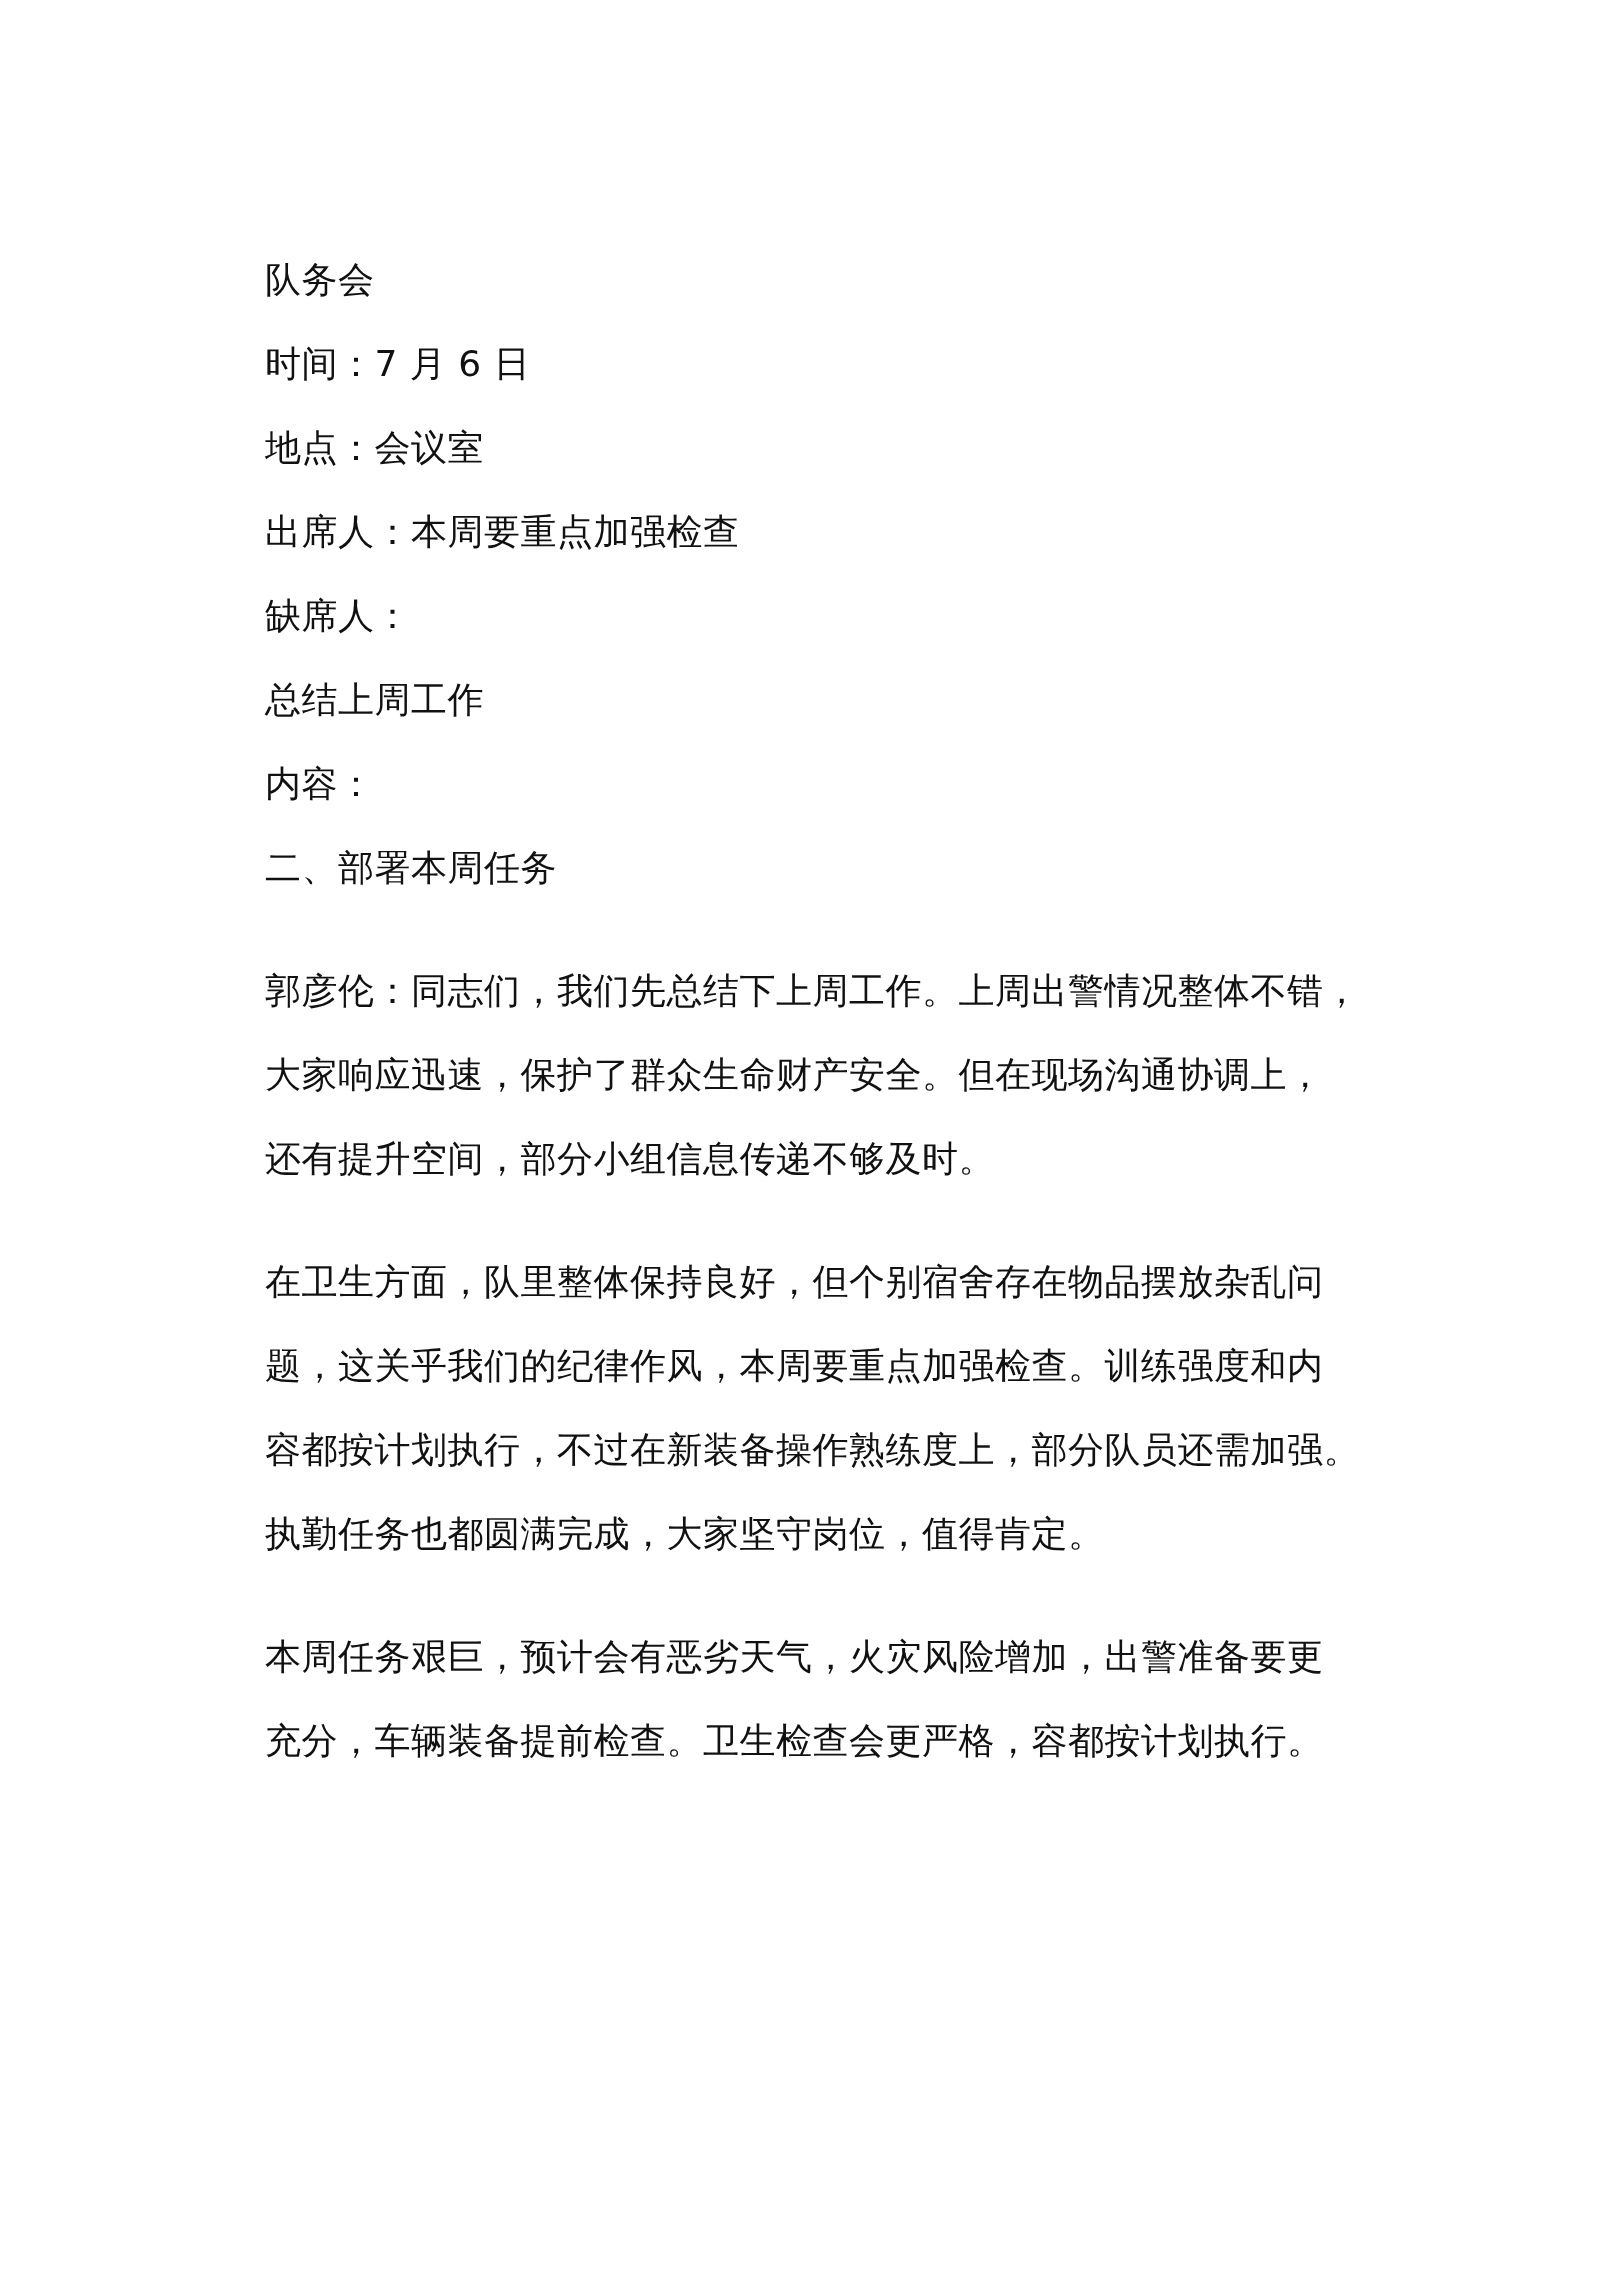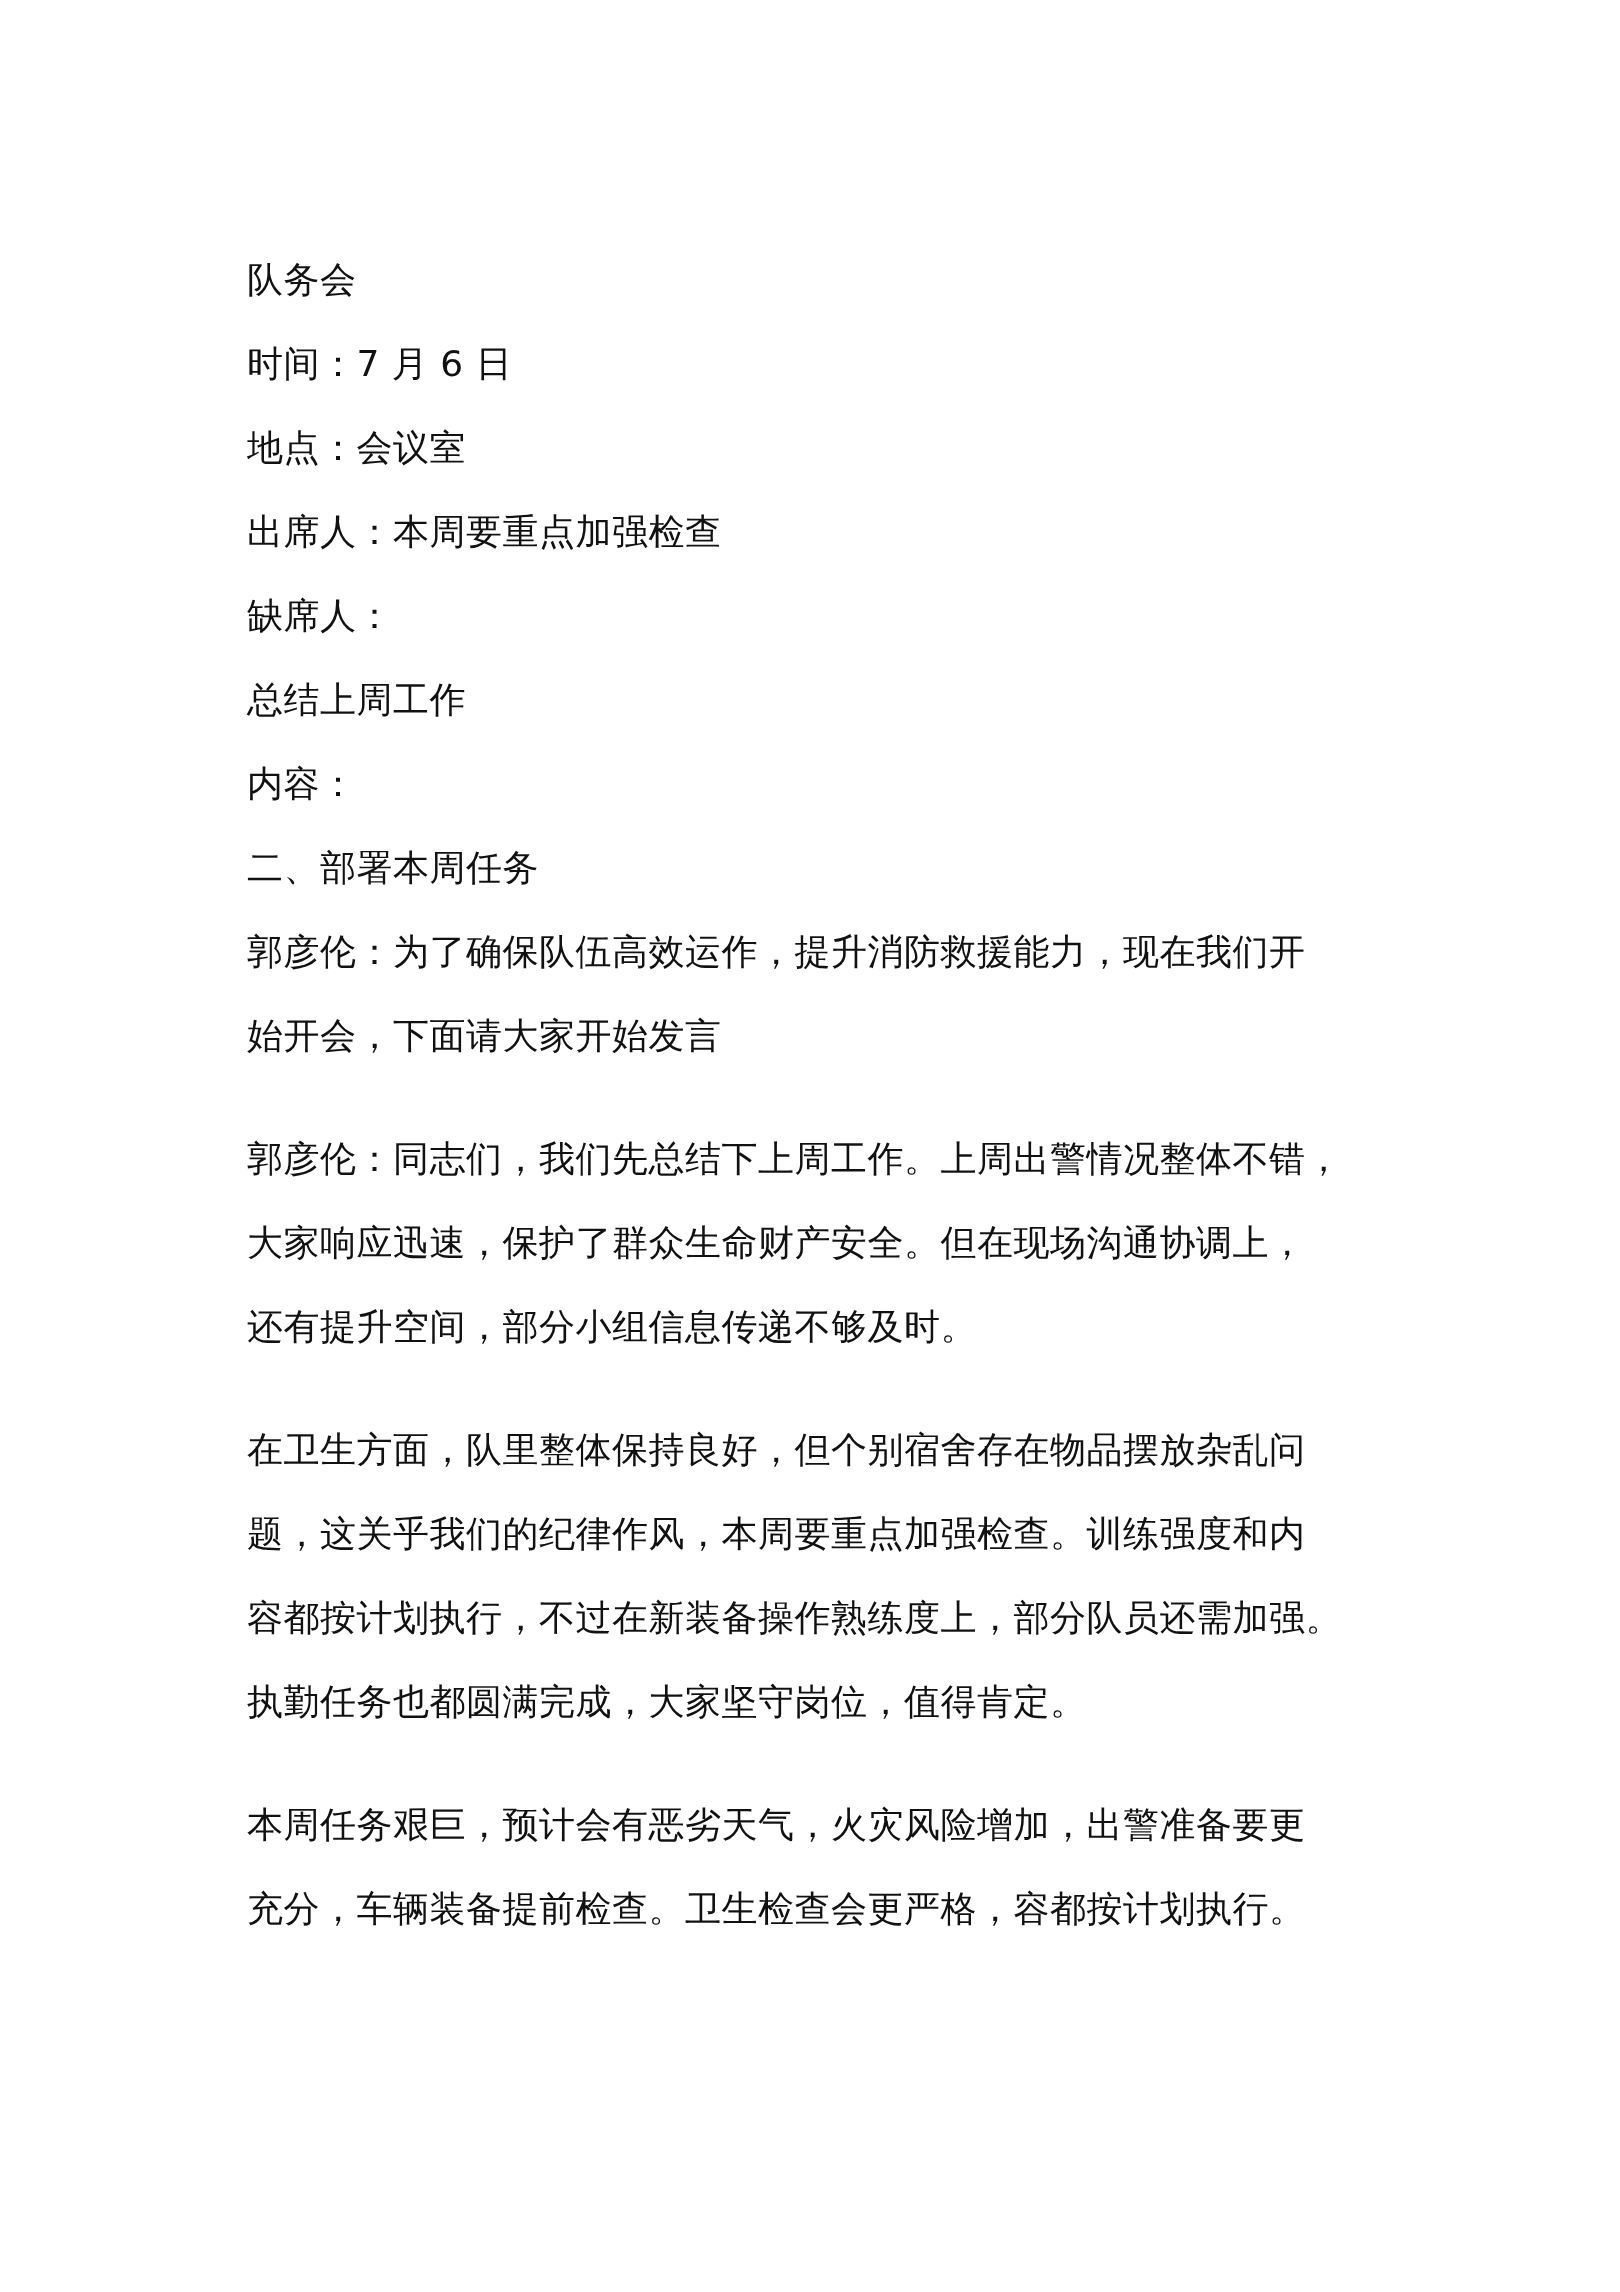--- a/index.html
+++ b/index.html
@@ -10,21 +10,21 @@
     body {
       width: 1620px;
       height: 2293px;
       position: relative;
       overflow: hidden;
       font-family: "DejaVu Sans", "Liberation Sans", sans-serif;
       color: #111111;
     }
     .page {
       position: absolute;
-      left: 247px;
+      left: 265px;
       top: 238px;
       width: 1137px;
     }
     .line {
       font-size: 36px;
       line-height: 84px;
       height: 84px;
       white-space: nowrap;
       letter-spacing: 0.5px;
     }
@@ -63,24 +63,20 @@
 
   <div class="line">
     <span>缺席人：</span><span></span>
   </div>
 
   <div class="line">总结上周工作</div>
 
   <div class="line">内容：</div>
   <div class="line">二、部署本周任务</div>
 
-  <p class="para">
-    <span class="pline">郭彦伦：为了确保队伍高效运作，提升消防救援能力，现在我们开</span>
-    <span class="pline">始开会，下面请大家开始发言</span>
-  </p>
 
   <p class="para para-gap">
     <span class="pline">郭彦伦：同志们，我们先总结下上周工作。上周出警情况整体不错，</span>
     <span class="pline">大家响应迅速，保护了群众生命财产安全。但在现场沟通协调上，</span>
     <span class="pline">还有提升空间，部分小组信息传递不够及时。</span>
   </p>
 
   <p class="para para-gap">
     <span class="pline">在卫生方面，队里整体保持良好，但个别宿舍存在物品摆放杂乱问</span>
     <span class="pline">题，这关乎我们的纪律作风，本周要重点加强检查。训练强度和内</span>

